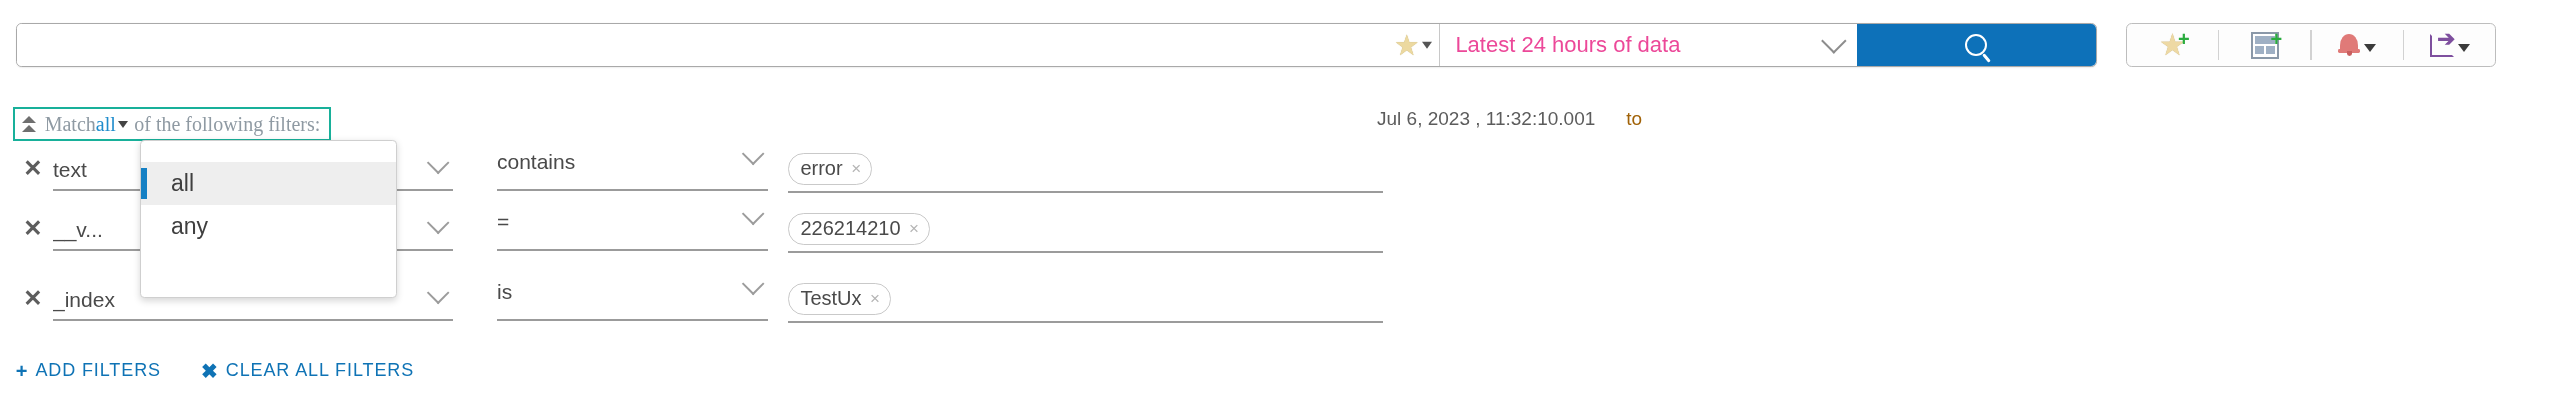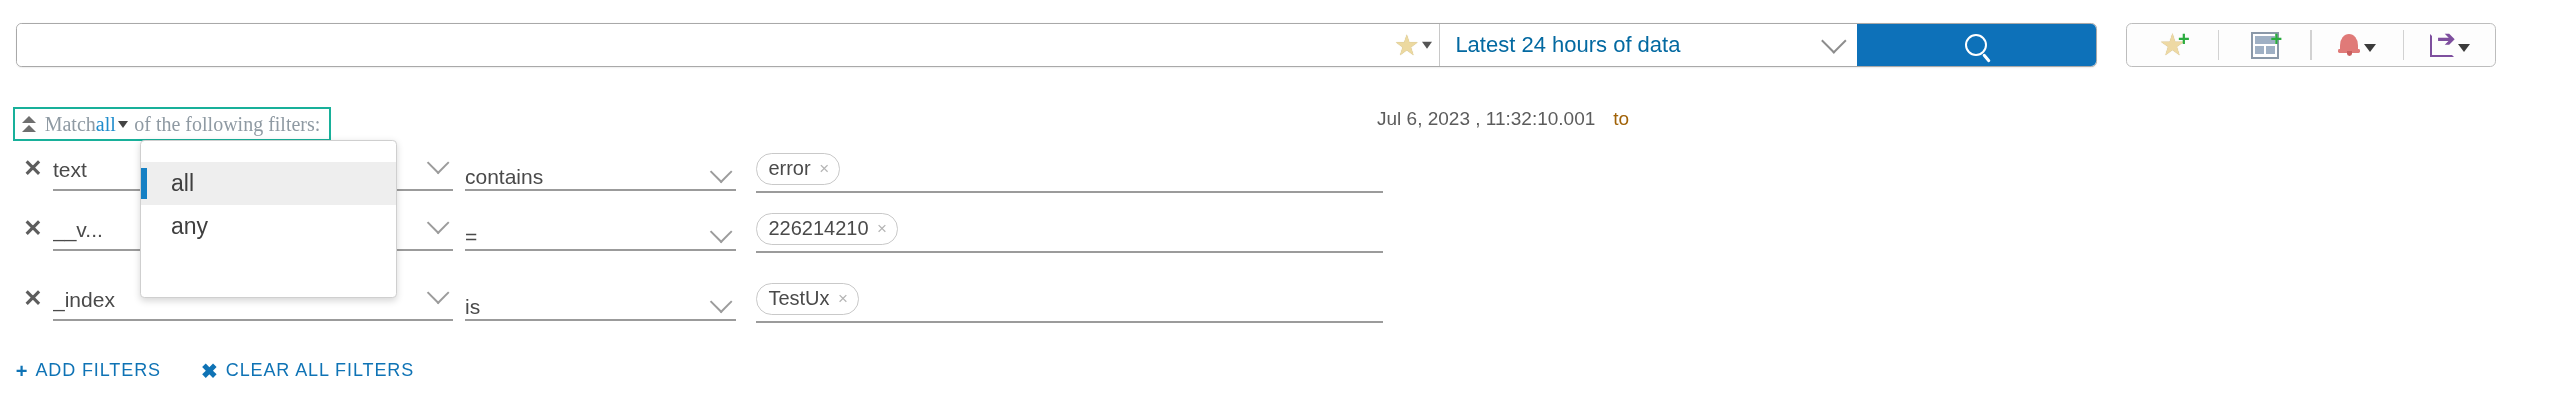--- a/index.html
+++ b/index.html
@@ -88,21 +88,21 @@
     display: flex;
     align-items: center;
     padding: 0 14.3px 0 15.7px;
     box-sizing: border-box;
     background: #fff;
     cursor: pointer;
     position: relative;
   }
   .timerange-label {
     font-size: 22px;
-    color: #0369a1;
+    color: #ec4899;
     flex: 1;
     white-space: nowrap;
   }
   .chev {
     width: 15.7px; height: 15.7px;
     border-right: 2.1px solid #8d8d8d;
     border-bottom: 2.1px solid #8d8d8d;
     transform: rotate(45deg) translate(-2.9px,-2.9px);
     flex: 0 0 auto;
   }
@@ -278,21 +278,21 @@
 
   
   .daterange {
     position: absolute;
     left: 1377px;
     top: 108px;
     font-size: 19px;
     color: #5c5c5c;
     display: flex;
     align-items: center;
-    gap: 18px;
+    gap: 31px;
     white-space: nowrap;
   }
   .daterange .to { color: #a16207; }
 
   
   .filters {
     position: absolute;
     left: 13px;
     top: 150px;
     width: 2540px;
@@ -322,26 +322,26 @@
     border-bottom: 2.1px solid #9b9b9b;
     height: 41px;
     display: flex;
     align-items: center;
     padding-right: 7.1px;
     box-sizing: border-box;
     cursor: pointer;
   }
   .op-cell {
     flex: 0 0 271px;
-    margin-left: 12px;
+    margin-left: 44px;
     position: relative;
     border-bottom: 2.1px solid #9b9b9b;
     height: 41px;
     display: flex;
-    align-items: flex-end;
+    align-items: flex-start;
     padding-right: 7.1px;
     box-sizing: border-box;
     cursor: pointer;
   }
   .val-cell {
     flex: 1 1 auto;
     margin-left: 20px;
     margin-right: 1170px;
     position: relative;
     border-bottom: 2.1px solid #9b9b9b;

